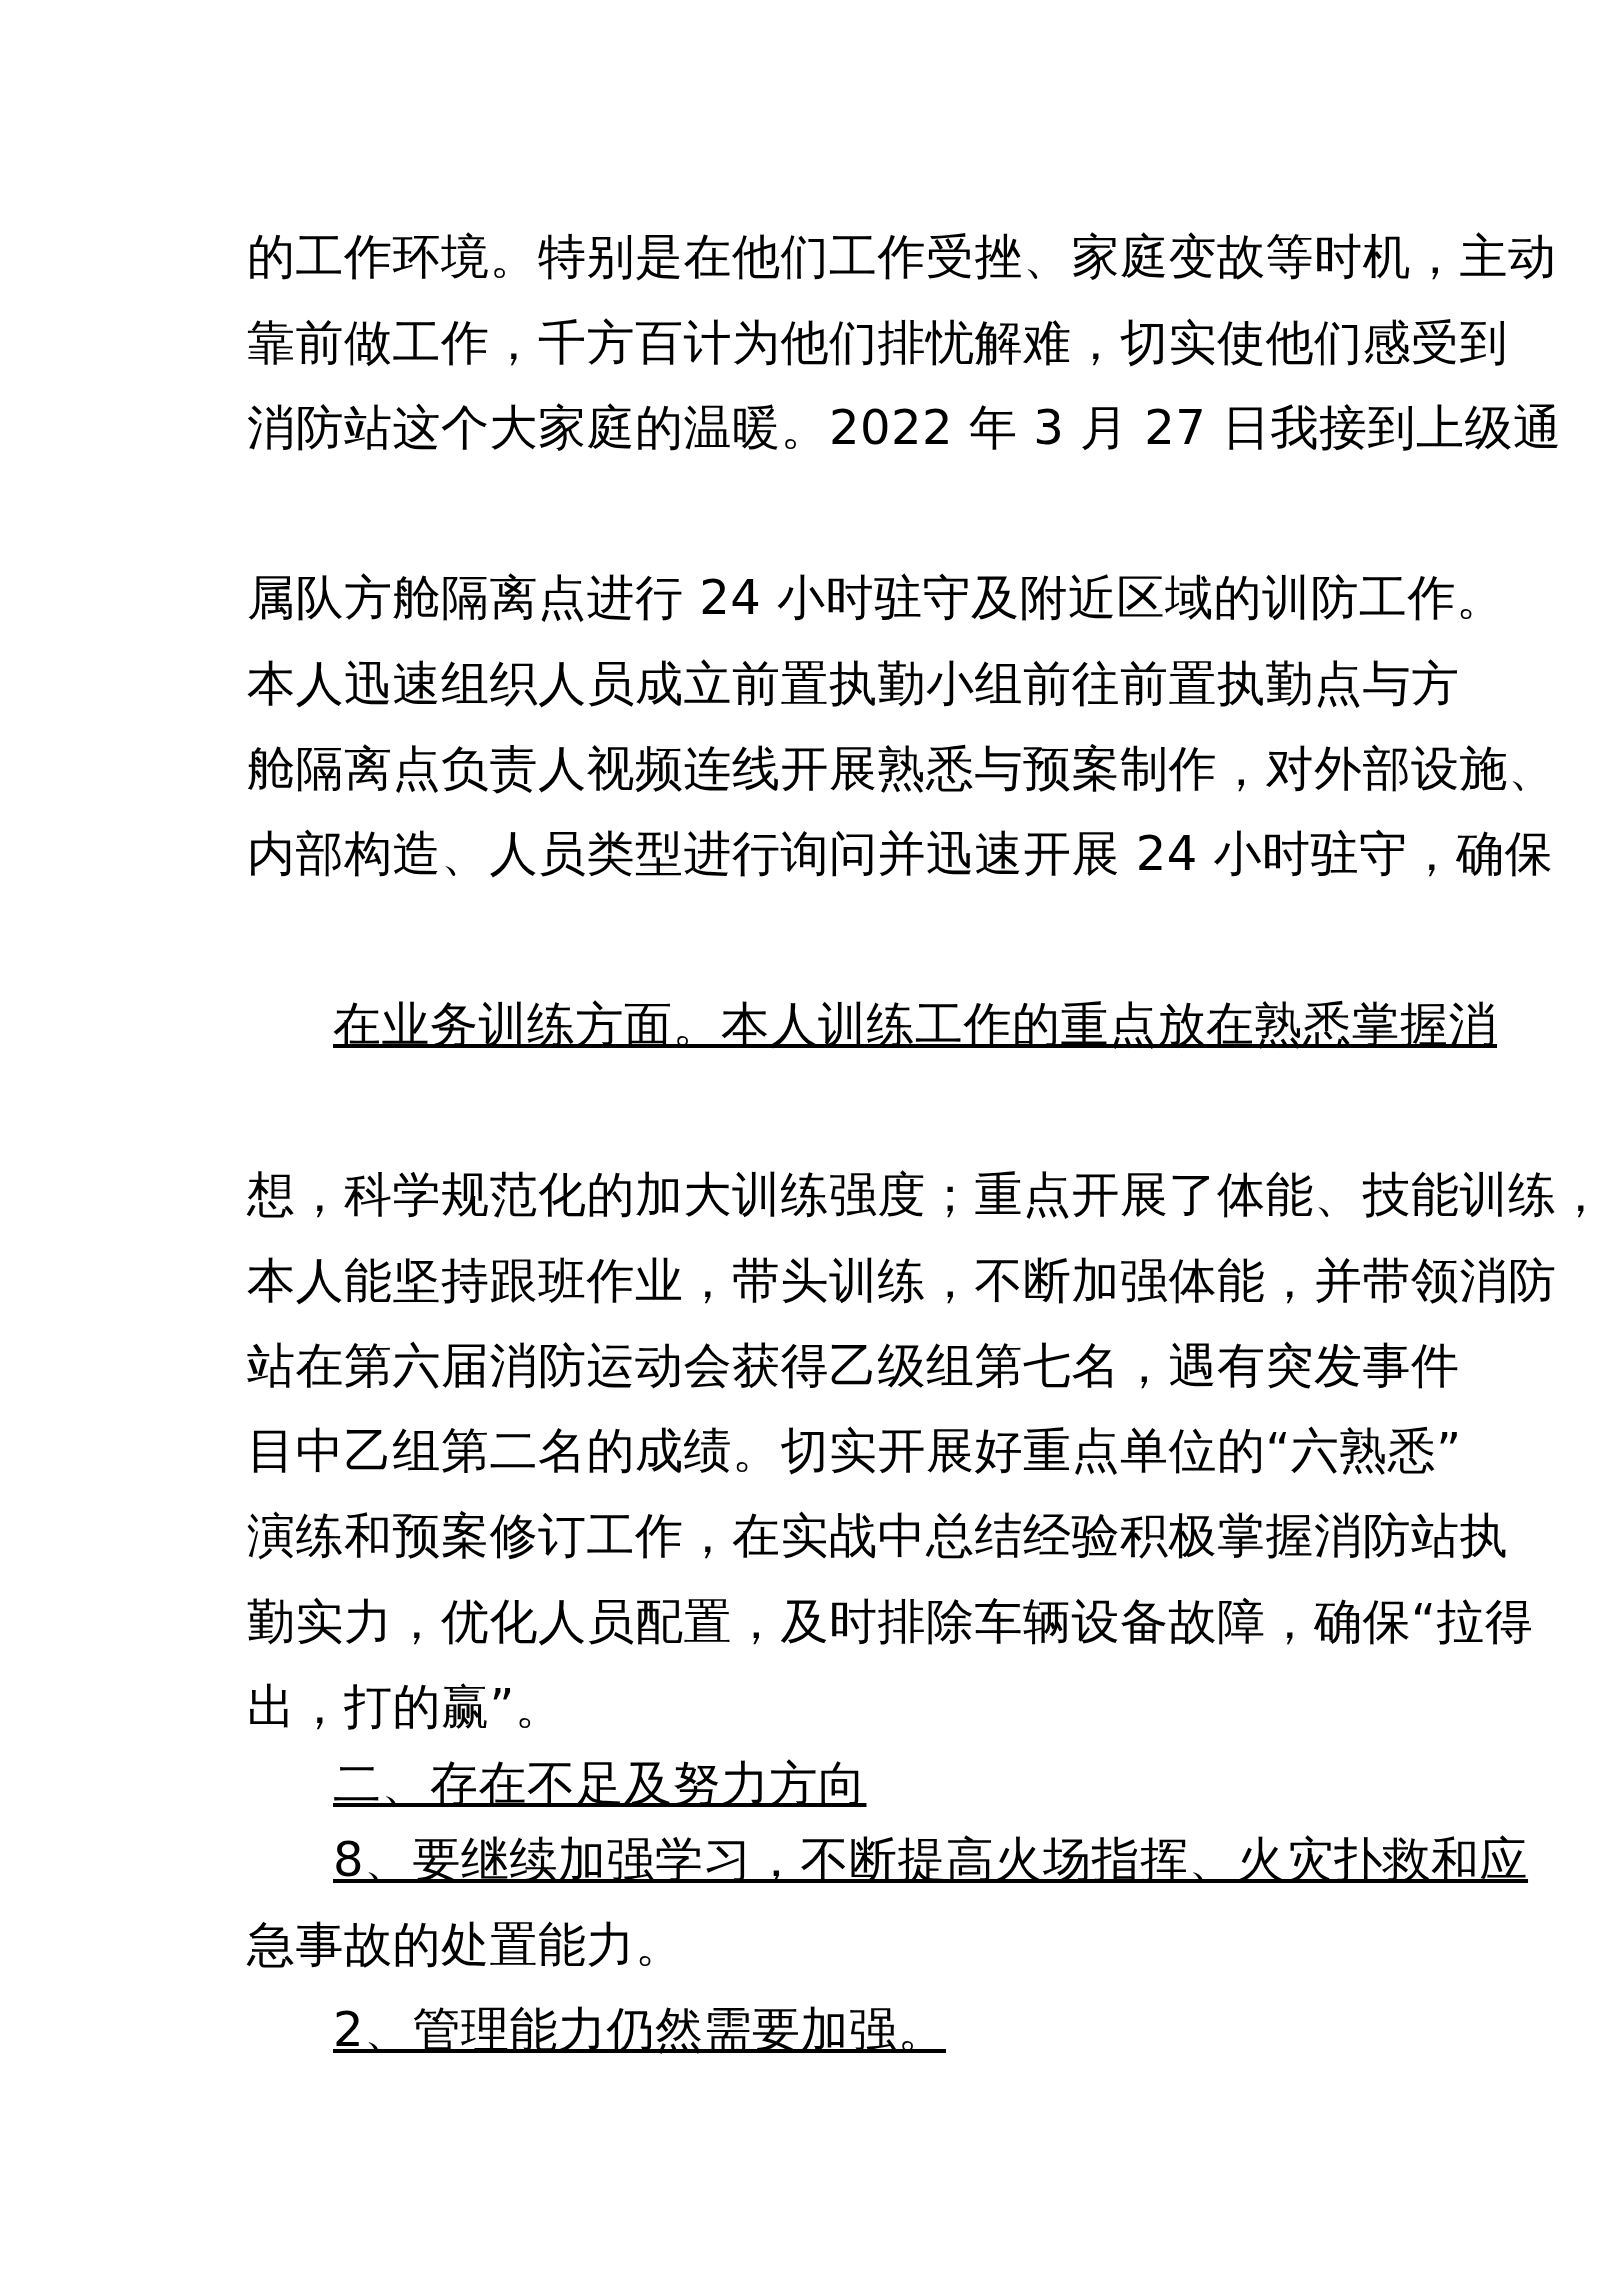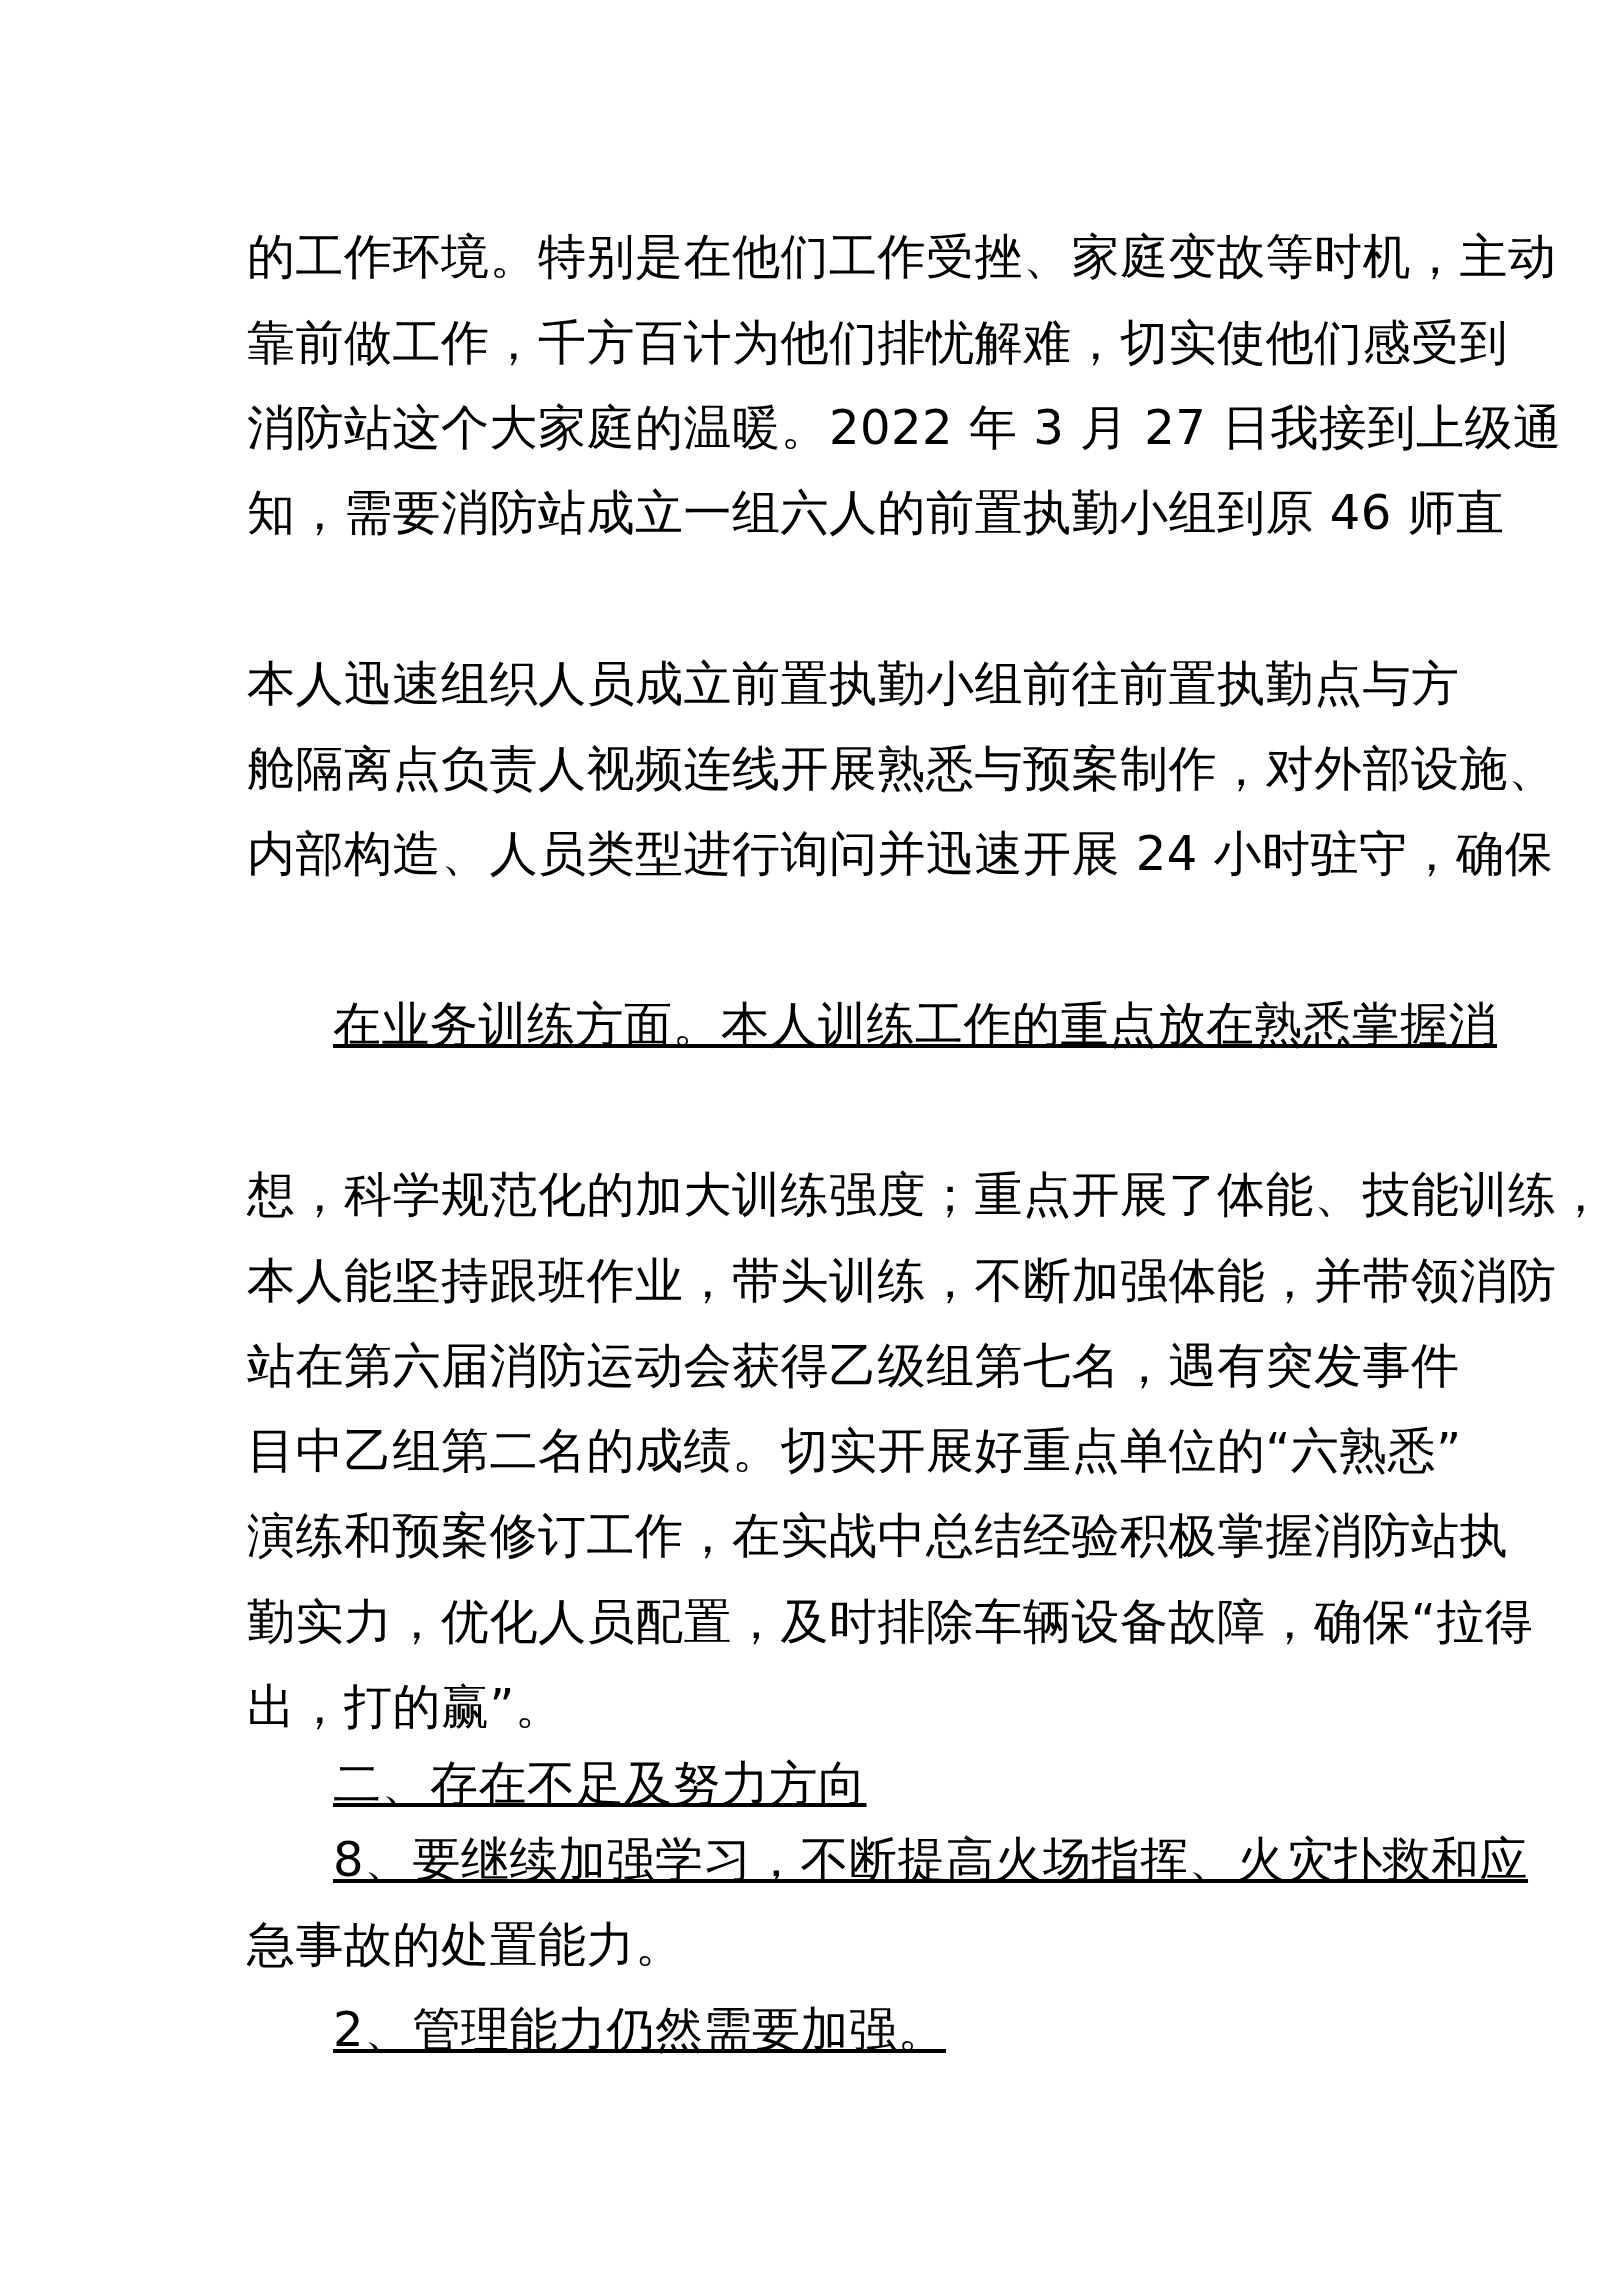--- a/index.html
+++ b/index.html
@@ -18,21 +18,21 @@
   .indent { left: 333px; text-decoration: underline; }
 </style>
 </head>
 <body>
 
 <div class="page">
 
   <div class="line" style="top:231px">的工作环境。特别是在他们工作受挫、家庭变故等时机，主动</div>
   <div class="line" style="top:317px">靠前做工作，千方百计为他们排忧解难，切实使他们感受到</div>
   <div class="line" style="top:402px">消防站这个大家庭的温暖。2022 年 3 月 27 日我接到上级通</div>
-  <div class="line" style="top:487px">知，需要消防站成立一组六人的前置执勤小组到原 46 师直</div>
+  <div class="line" style="top:572px">属队方舱隔离点进行 24 小时驻守及附近区域的训防工作。</div>
   <div class="line" style="top:658px">本人迅速组织人员成立前置执勤小组前往前置执勤点与方</div>
   <div class="line" style="top:743px">舱隔离点负责人视频连线开展熟悉与预案制作，对外部设施、</div>
   <div class="line" style="top:828px">内部构造、人员类型进行询问并迅速开展 24 小时驻守，确保</div>
 
   <div class="line indent" style="top:999px">在业务训练方面。本人训练工作的重点放在熟悉掌握消</div>
   <div class="line" style="top:1169px">想，科学规范化的加大训练强度；重点开展了体能、技能训练，</div>
   <div class="line" style="top:1255px">本人能坚持跟班作业，带头训练，不断加强体能，并带领消防</div>
   <div class="line" style="top:1340px">站在第六届消防运动会获得乙级组第七名，遇有突发事件</div>
   <div class="line" style="top:1425px">目中乙组第二名的成绩。切实开展好重点单位的“六熟悉”</div>
   <div class="line" style="top:1510px">演练和预案修订工作，在实战中总结经验积极掌握消防站执</div>

